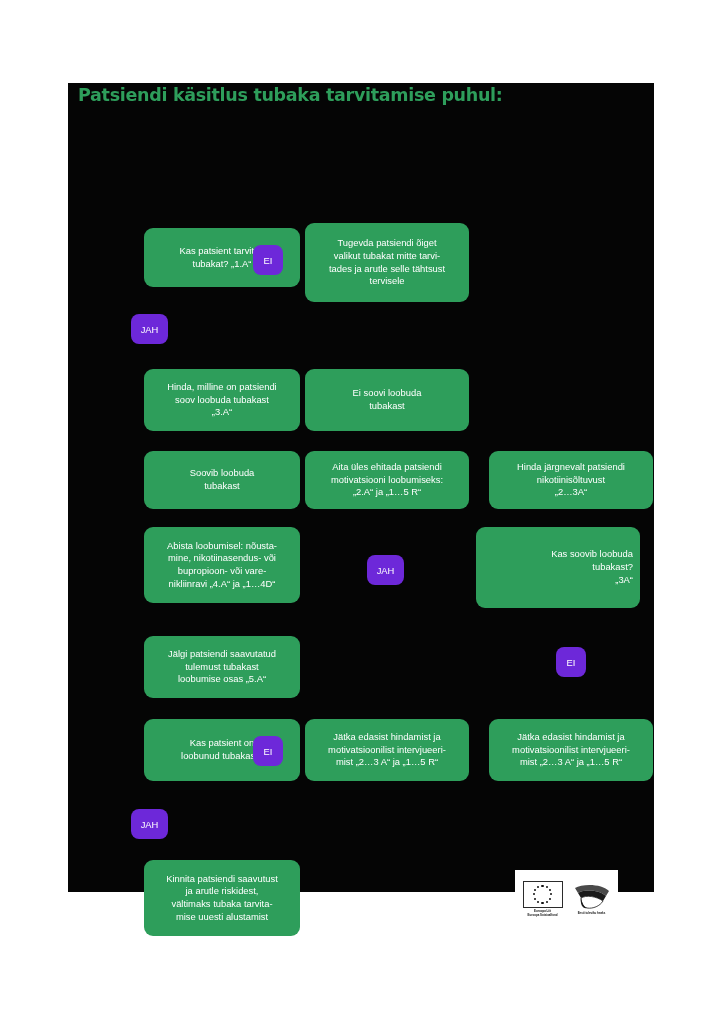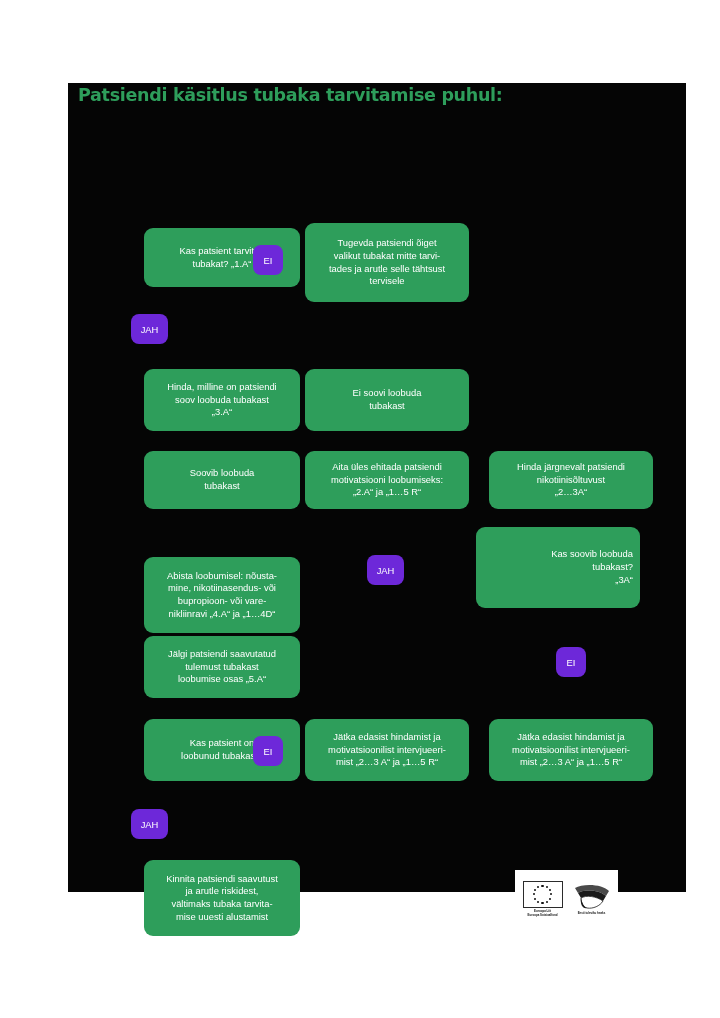--- a/index.html
+++ b/index.html
@@ -15,21 +15,20 @@
     overflow: hidden;
   }
 
   #poster {
     position: absolute;
     left: 68px;
     top: 83px;
     width: 586px;
     height: 809px;
     background: #050505;
-    padding-left: 32px;
   }
 
   #poster-title {
     position: absolute;
     left: 10px;
     top: 2px;
     font-size: 17.5px;
     font-weight: bold;
     letter-spacing: -0.3px;
     color: #2e9e5b;
@@ -154,21 +153,21 @@
       <div class="node" style="left: 237px; top: 368px; width: 164px; height: 58px;">
         <span class="txt">Aita üles ehitada patsiendi
 motivatsiooni loobumiseks:
 „2.A“ ja „1…5 R“</span>
       </div>
       <div class="node" style="left: 421px; top: 368px; width: 164px; height: 58px;">
         <span class="txt">Hinda järgnevalt patsiendi
 nikotiinisõltuvust
 „2…3A“</span>
       </div>
-      <div class="node" style="left: 76px; top: 444px; width: 156px; height: 76px; margin-top: 30px;">
+      <div class="node" style="left: 76px; top: 444px; width: 156px; height: 76px;">
         <span class="txt">Abista loobumisel: nõusta-
 mine, nikotiinasendus- või
 bupropioon- või vare-
 nikliinravi „4.A“ ja „1…4D“</span>
       </div>
       <div class="node" style="left: 408px; top: 444px; width: 164px; height: 81px; text-align: right;">
         <span class="txt">Kas soovib loobuda
 tubakast?
 „3A“</span>
       </div>

